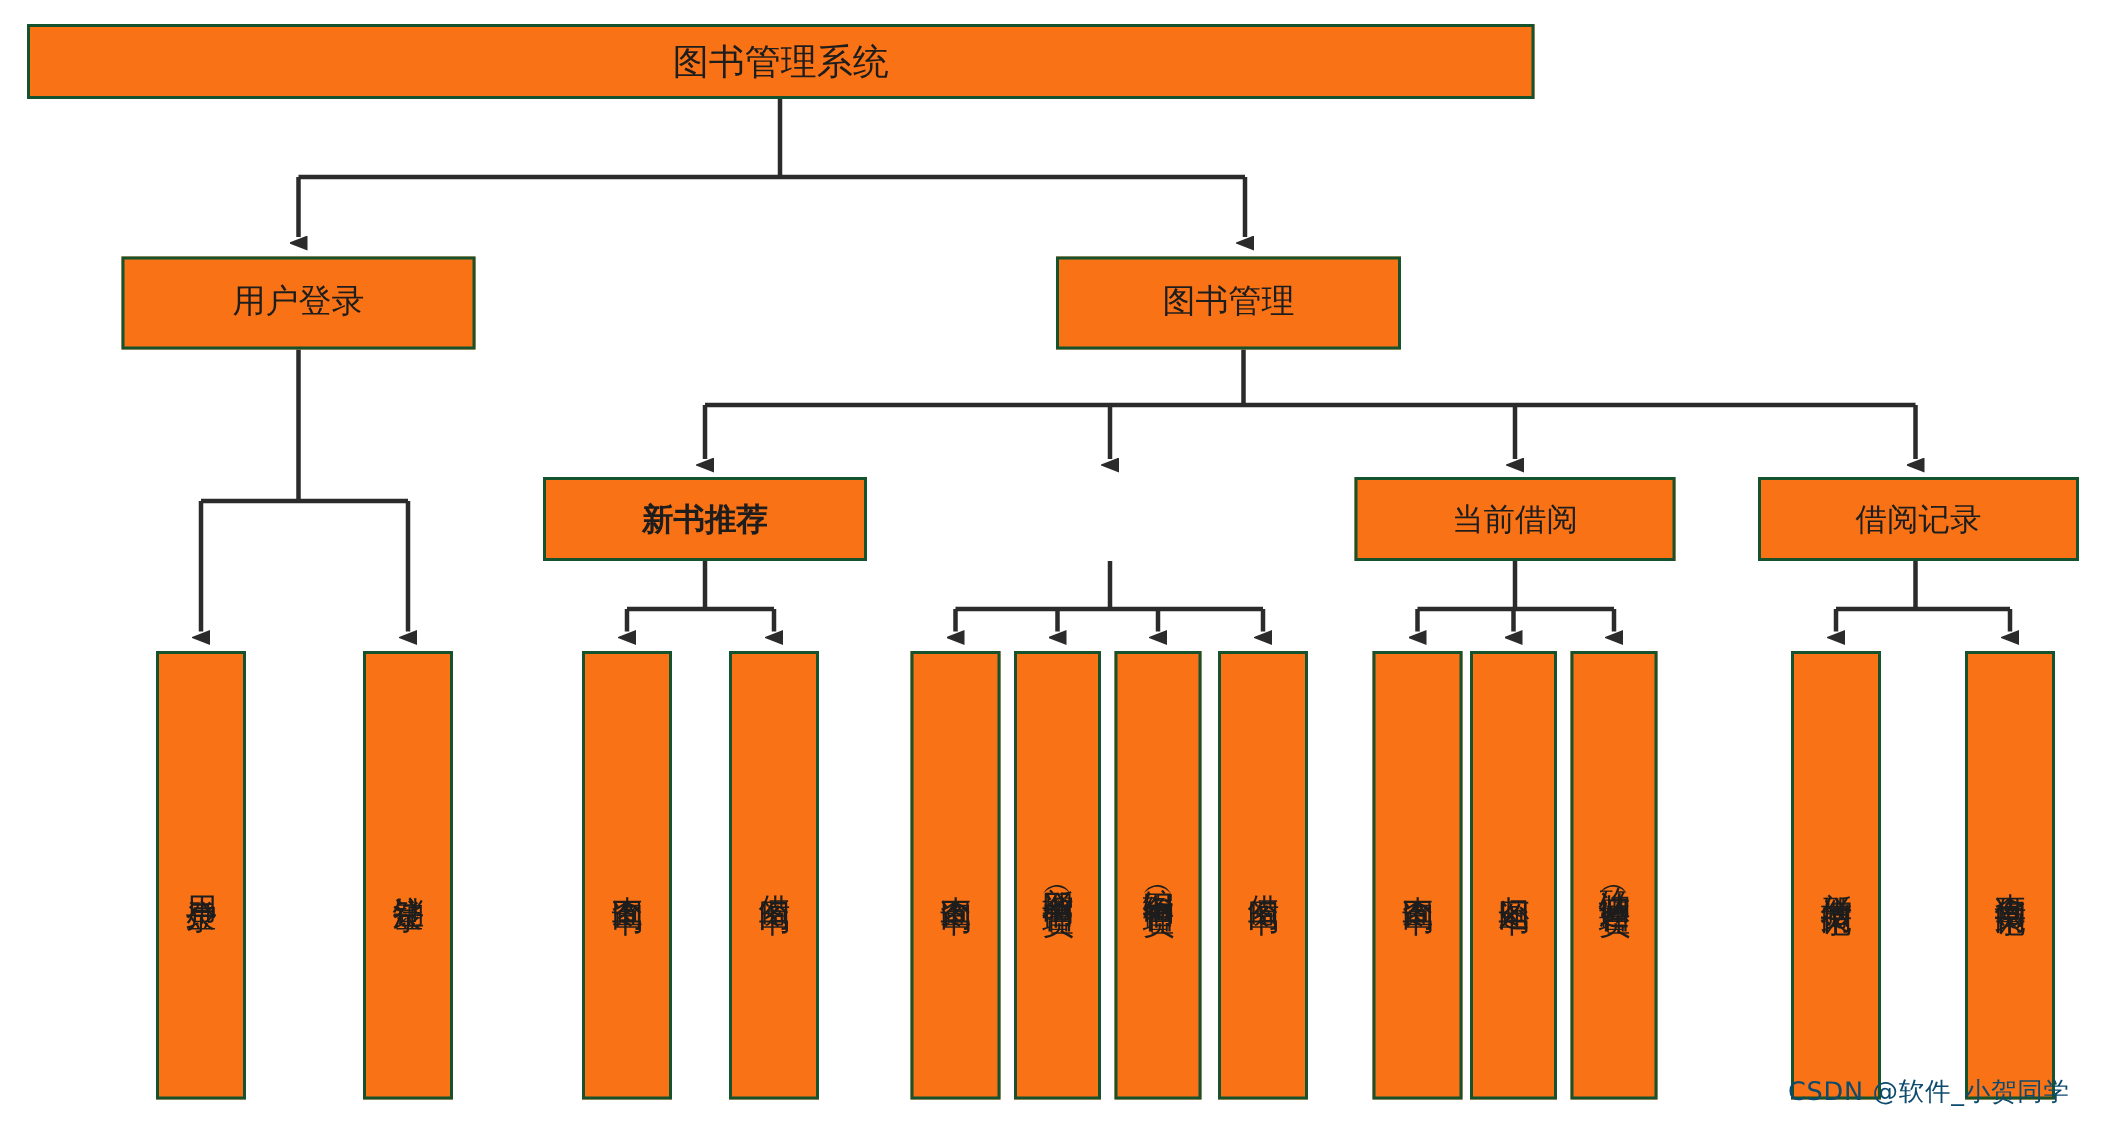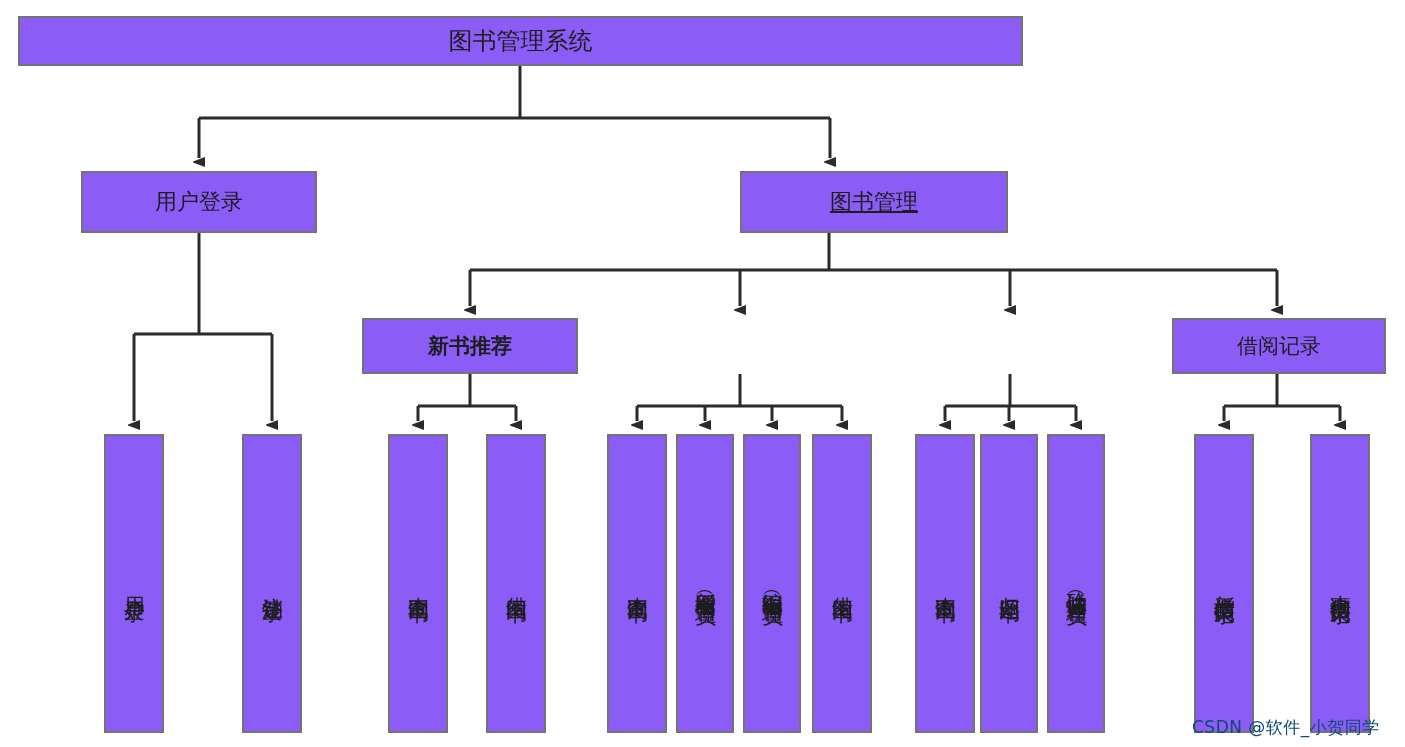--- a/index.html
+++ b/index.html
@@ -22,22 +22,22 @@
     position: absolute;
     left: 0;
     top: 0;
     width: 1405px;
     height: 747px;
     pointer-events: none;
   }
   .node {
     position: absolute;
     box-sizing: border-box;
-    background: #8b5cf6;
-    border: 2px solid #737373;
+    background: #f97316;
+    border: 2px solid #14532d;
     display: flex;
     align-items: center;
     justify-content: center;
     color: #1d1d1d;
   }
   .node.root        { font-size: 24px; }
   .node.level2      { font-size: 22px; }
   .node.level3      { font-size: 21px; }
   .node.leaf        { font-size: 21px; }
   .node .txt {
@@ -114,26 +114,29 @@
     </g>
   </svg>
 
   <div class="node root" id="node-root" style="left: 18px; top: 16px; width: 1005px; height: 50px;">
     <span class="txt">图书管理系统</span>
   </div>
 
   <div class="node level2" id="node-user-login" style="left: 81px; top: 171px; width: 236px; height: 62px;">
     <span class="txt">用户登录</span>
   </div>
-  <div class="node level2" id="node-book-management" style="left: 740px; top: 171px; width: 268px; height: 62px; text-decoration: underline;">
+  <div class="node level2" id="node-book-management" style="left: 704px; top: 171px; width: 230px; height: 62px;">
     <span class="txt">图书管理</span>
   </div>
 
   <div class="node level3" id="node-new-book-recommend" style="left: 362px; top: 318px; width: 216px; height: 56px; font-weight: bold;">
     <span class="txt">新书推荐</span>
+  </div>
+  <div class="node level3" id="node-current-borrow" style="left: 903px; top: 318px; width: 214px; height: 56px;">
+    <span class="txt">当前借阅</span>
   </div>
   <div class="node level3" id="node-borrow-record" style="left: 1172px; top: 318px; width: 214px; height: 56px;">
     <span class="txt">借阅记录</span>
   </div>
 
   <div class="node leaf" id="node-leaf-0" style="left: 104px; top: 434px; width: 60px; height: 299px;">
     <span class="txt">用户登录</span>
   </div>
   <div class="node leaf" id="node-leaf-1" style="left: 242px; top: 434px; width: 60px; height: 299px;">
     <span class="txt">注销登录</span>

